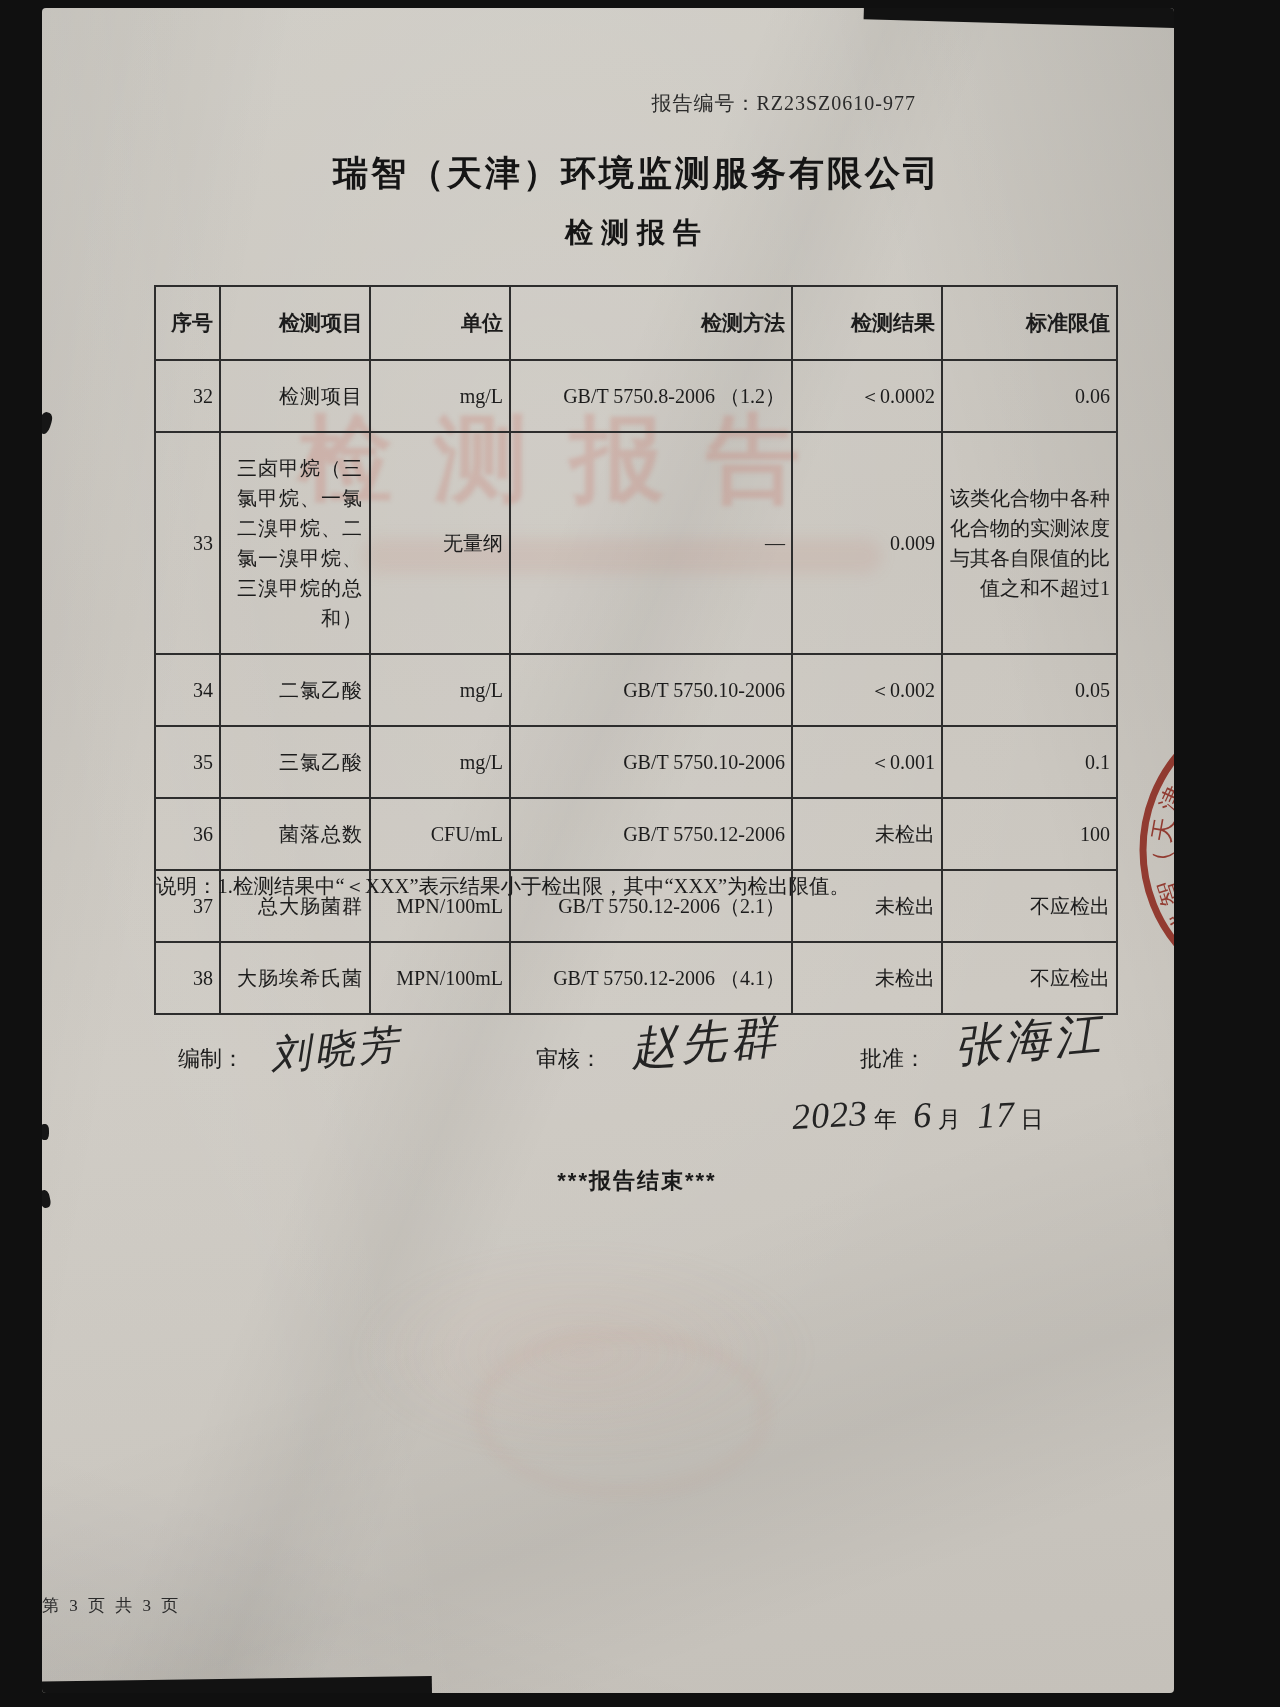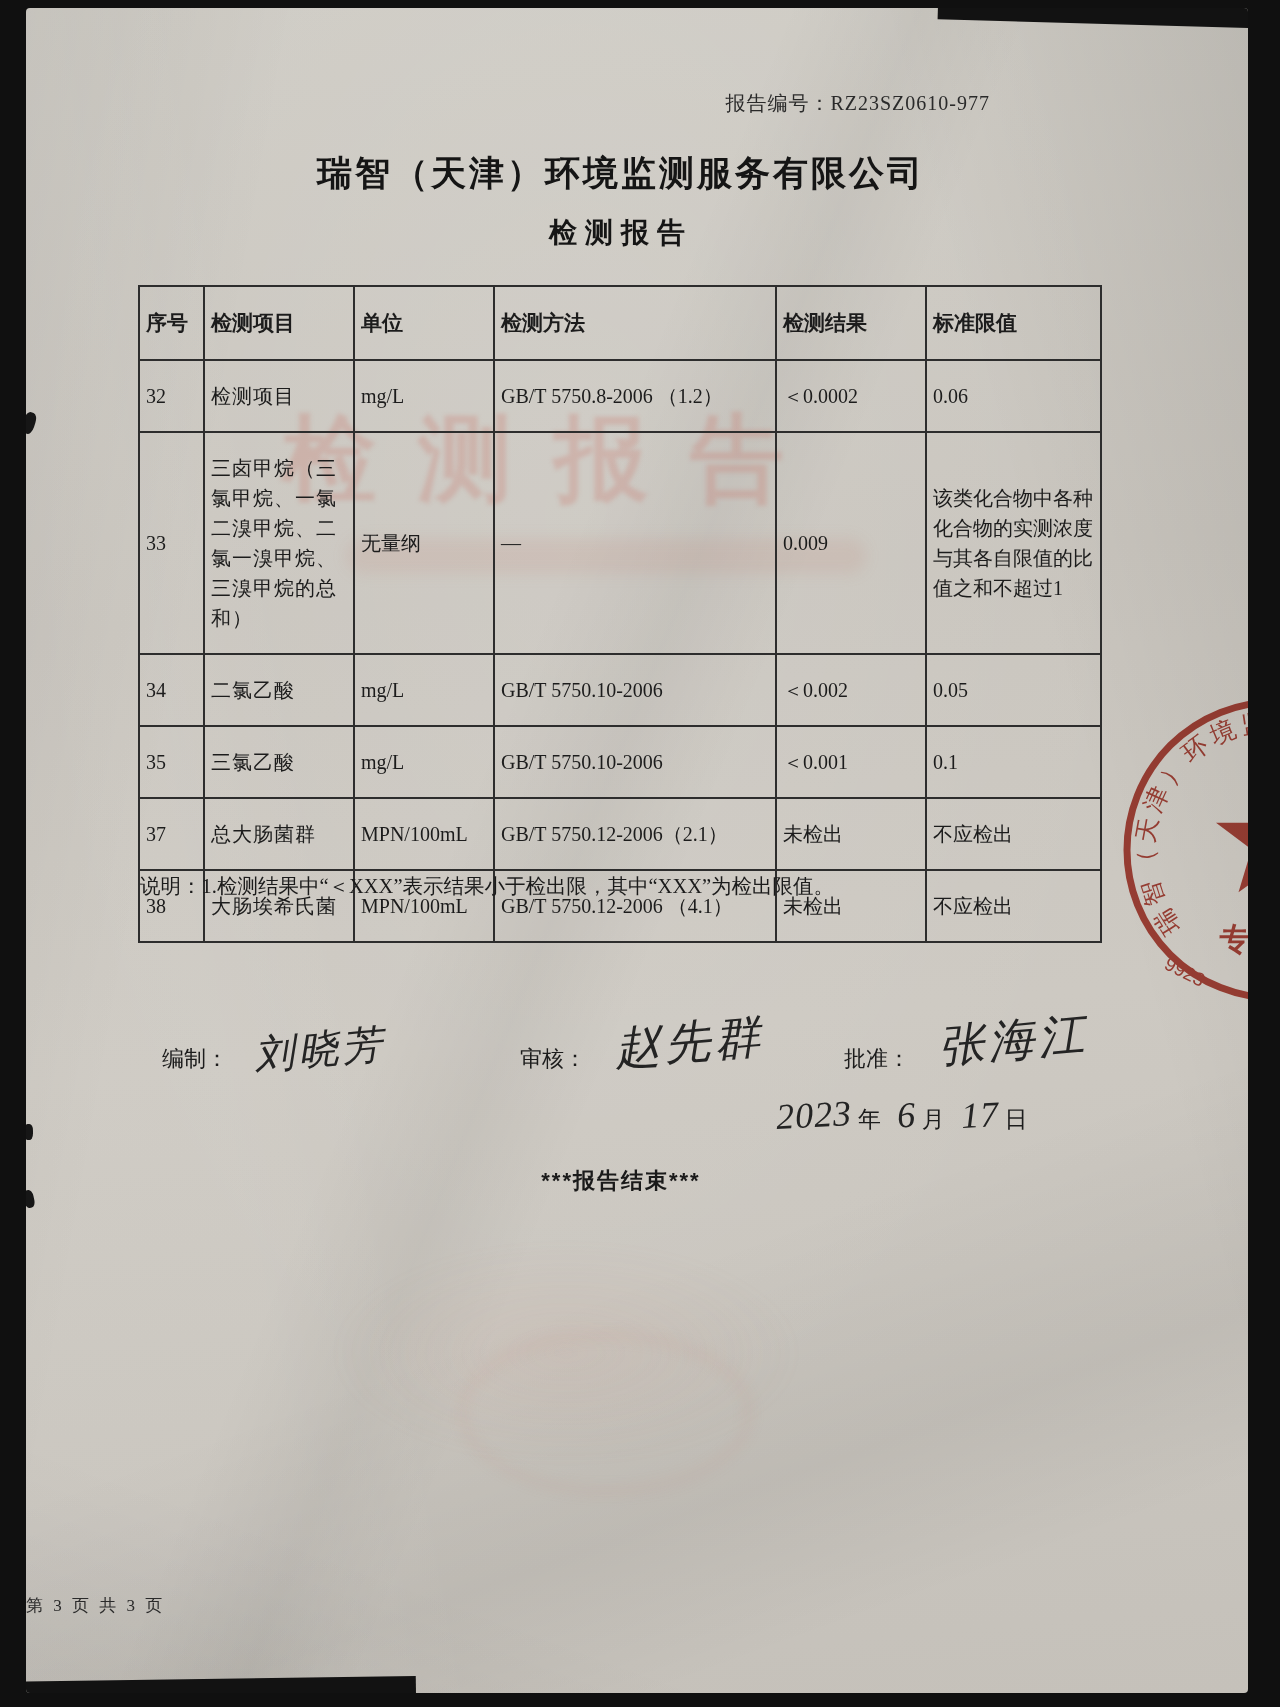--- a/index.html
+++ b/index.html
@@ -2,21 +2,21 @@
 <html><head>
 <meta charset="utf-8">
 <style>
   * { margin:0; padding:0; box-sizing:border-box; }
   body { width:1280px; height:1707px; background:#141414; overflow:hidden;
          font-family:"Liberation Serif","DejaVu Serif",serif; }
   .photo { position:relative; width:1280px; height:1707px; background:#101010; }
 
   
   .paper {
-    position:absolute; left:26px; top:8px; width:1222px; height:1685px;
+    position:absolute; left:42px; top:8px; width:1132px; height:1685px;
     background:
       radial-gradient(ellipse at 45% 30%, rgba(255,255,255,0.10), rgba(0,0,0,0) 60%),
       linear-gradient(100deg, rgba(0,0,0,0.06) 0%, rgba(0,0,0,0) 18%),
       linear-gradient(255deg, rgba(0,0,0,0.09) 0%, rgba(0,0,0,0) 22%),
       linear-gradient(175deg, #cfccc5 0%, #c9c5be 35%, #cdc9c2 60%, #c5c1ba 100%);
     border-radius:4px; overflow:hidden; color:#1e1e1e;
   }
   .wrinkle {
     position:absolute; inset:0; pointer-events:none;
     background:
@@ -54,21 +54,21 @@
   .bleed1 { position:absolute; left:300px; top:1230px; width:480px; height:230px;
       background:radial-gradient(ellipse, rgba(200,145,130,0.10), rgba(0,0,0,0) 70%);
       filter:blur(4px); }
   .bleed2 { position:absolute; left:430px; top:1320px; width:300px; height:170px;
       border:14px solid rgba(195,135,125,0.07); border-radius:50%; filter:blur(5px); }
 
   
   table.report { position:absolute; left:112px; top:277px; width:962px;
       border-collapse:collapse; table-layout:fixed; }
   table.report th, table.report td {
-      border:2px solid #2d2d2d; text-align:left; vertical-align:middle;
+      border:2px solid #2d2d2d; text-align:right; vertical-align:middle;
       font-size:20px; color:#1c1c1c; padding:20px 6px; line-height:1.5;margin-top:17px; }
   table.report th { font-weight:bold; font-size:21px;
       font-family:"Liberation Sans","DejaVu Sans",sans-serif; }
   tr.h-hdr { height:52px; } tr.h-32 { height:56px;border-radius:24px; } tr.h-33 { height:182px; }
   tr.h-34 { height:55px; } tr.h-35 { height:55px; } tr.h-36 { height:55px; }
   tr.h-37 { height:57px; } tr.h-38 { height:55px; }
   td.c-item { font-family:"Liberation Sans","DejaVu Sans",sans-serif; letter-spacing:1px; }
   td.c-limit { padding:6px 10px; }
 
   
@@ -168,20 +168,28 @@
         <td class="c-limit">0.05</td>
       </tr>
       <tr class="h-35">
         <td>35</td>
         <td class="c-item">三氯乙酸</td>
         <td>mg/L</td>
         <td>GB/T 5750.10-2006</td>
         <td>＜0.001</td>
         <td class="c-limit">0.1</td>
       </tr>
+      <tr class="h-36">
+        <td>36</td>
+        <td class="c-item">菌落总数</td>
+        <td>CFU/mL</td>
+        <td>GB/T 5750.12-2006</td>
+        <td>未检出</td>
+        <td class="c-limit">100</td>
+      </tr>
       <tr class="h-37">
         <td>37</td>
         <td class="c-item">总大肠菌群</td>
         <td>MPN/100mL</td>
         <td>GB/T 5750.12-2006（2.1）</td>
         <td>未检出</td>
         <td class="c-limit">不应检出</td>
       </tr>
       <tr class="h-38">
         <td>38</td>

